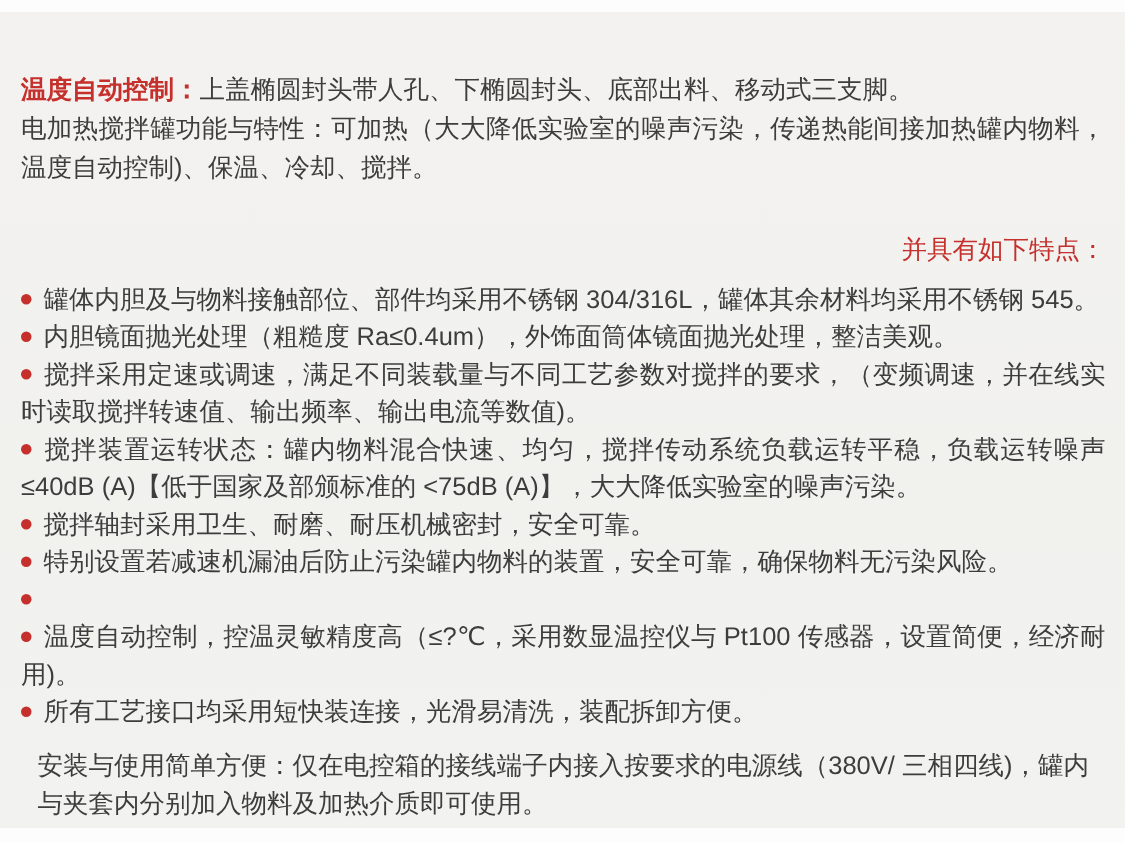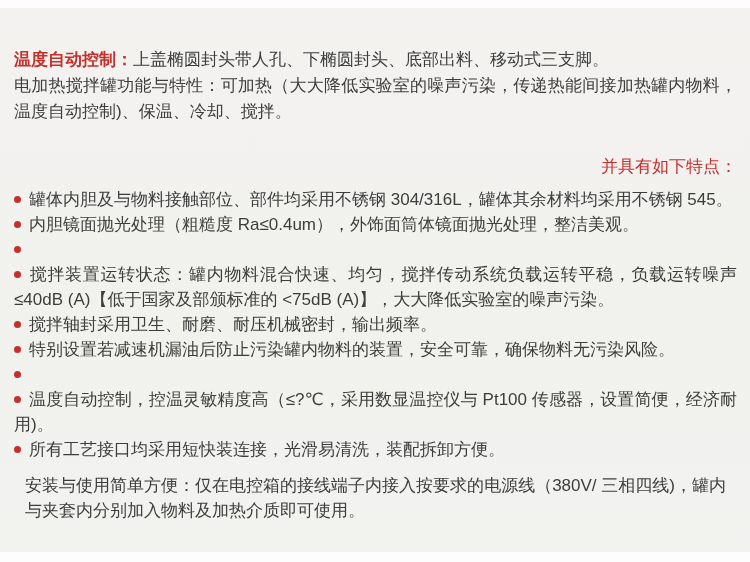--- a/index.html
+++ b/index.html
@@ -70,23 +70,23 @@
 
     <p class="para"><span class="red-label">温度自动控制：</span><span>上盖椭圆封头带人孔、下椭圆封头、底部出料、移动式三支脚。</span></p>
 
     <p class="para">电加热搅拌罐功能与特性：可加热（大大降低实验室的噪声污染，传递热能间接加热罐内物料，温度自动控制)、保温、冷却、搅拌。</p>
 
     <p class="features-heading">并具有如下特点：</p>
 
     <div>
       <p class="feature"><span class="dot"></span><span>罐体内胆及与物料接触部位、部件均采用不锈钢 304/316L，罐体其余材料均采用不锈钢 545。</span></p>
       <p class="feature"><span class="dot"></span><span>内胆镜面抛光处理（粗糙度 Ra≤0.4um），外饰面筒体镜面抛光处理，整洁美观。</span></p>
-      <p class="feature"><span class="dot"></span></p>
+      <p class="feature"><span class="dot"></span><span>搅拌采用定速或调速，满足不同装载量与不同工艺参数对搅拌的要求，（变频调速，并在线实时读取搅拌转速值、输出频率、输出电流等数值)。</span></p>
       <p class="feature"><span class="dot"></span><span>搅拌装置运转状态：罐内物料混合快速、均匀，搅拌传动系统负载运转平稳，负载运转噪声≤40dB (A)【低于国家及部颁标准的 &lt;75dB (A)】，大大降低实验室的噪声污染。</span></p>
-      <p class="feature"><span class="dot"></span><span>搅拌轴封采用卫生、耐磨、耐压机械密封，输出频率。</span></p>
+      <p class="feature"><span class="dot"></span><span>搅拌轴封采用卫生、耐磨、耐压机械密封，安全可靠。</span></p>
       <p class="feature"><span class="dot"></span><span>特别设置若减速机漏油后防止污染罐内物料的装置，安全可靠，确保物料无污染风险。</span></p>
       <p class="feature"><span class="dot"></span></p>
       <p class="feature"><span class="dot"></span><span>温度自动控制，控温灵敏精度高（≤?℃，采用数显温控仪与 Pt100 传感器，设置简便，经济耐用)。</span></p>
       <p class="feature"><span class="dot"></span><span>所有工艺接口均采用短快装连接，光滑易清洗，装配拆卸方便。</span></p>
     </div>
 
     <p class="install">安装与使用简单方便：仅在电控箱的接线端子内接入按要求的电源线（380V/ 三相四线)，罐内与夹套内分别加入物料及加热介质即可使用。</p>
 
   </div>
 </div>

